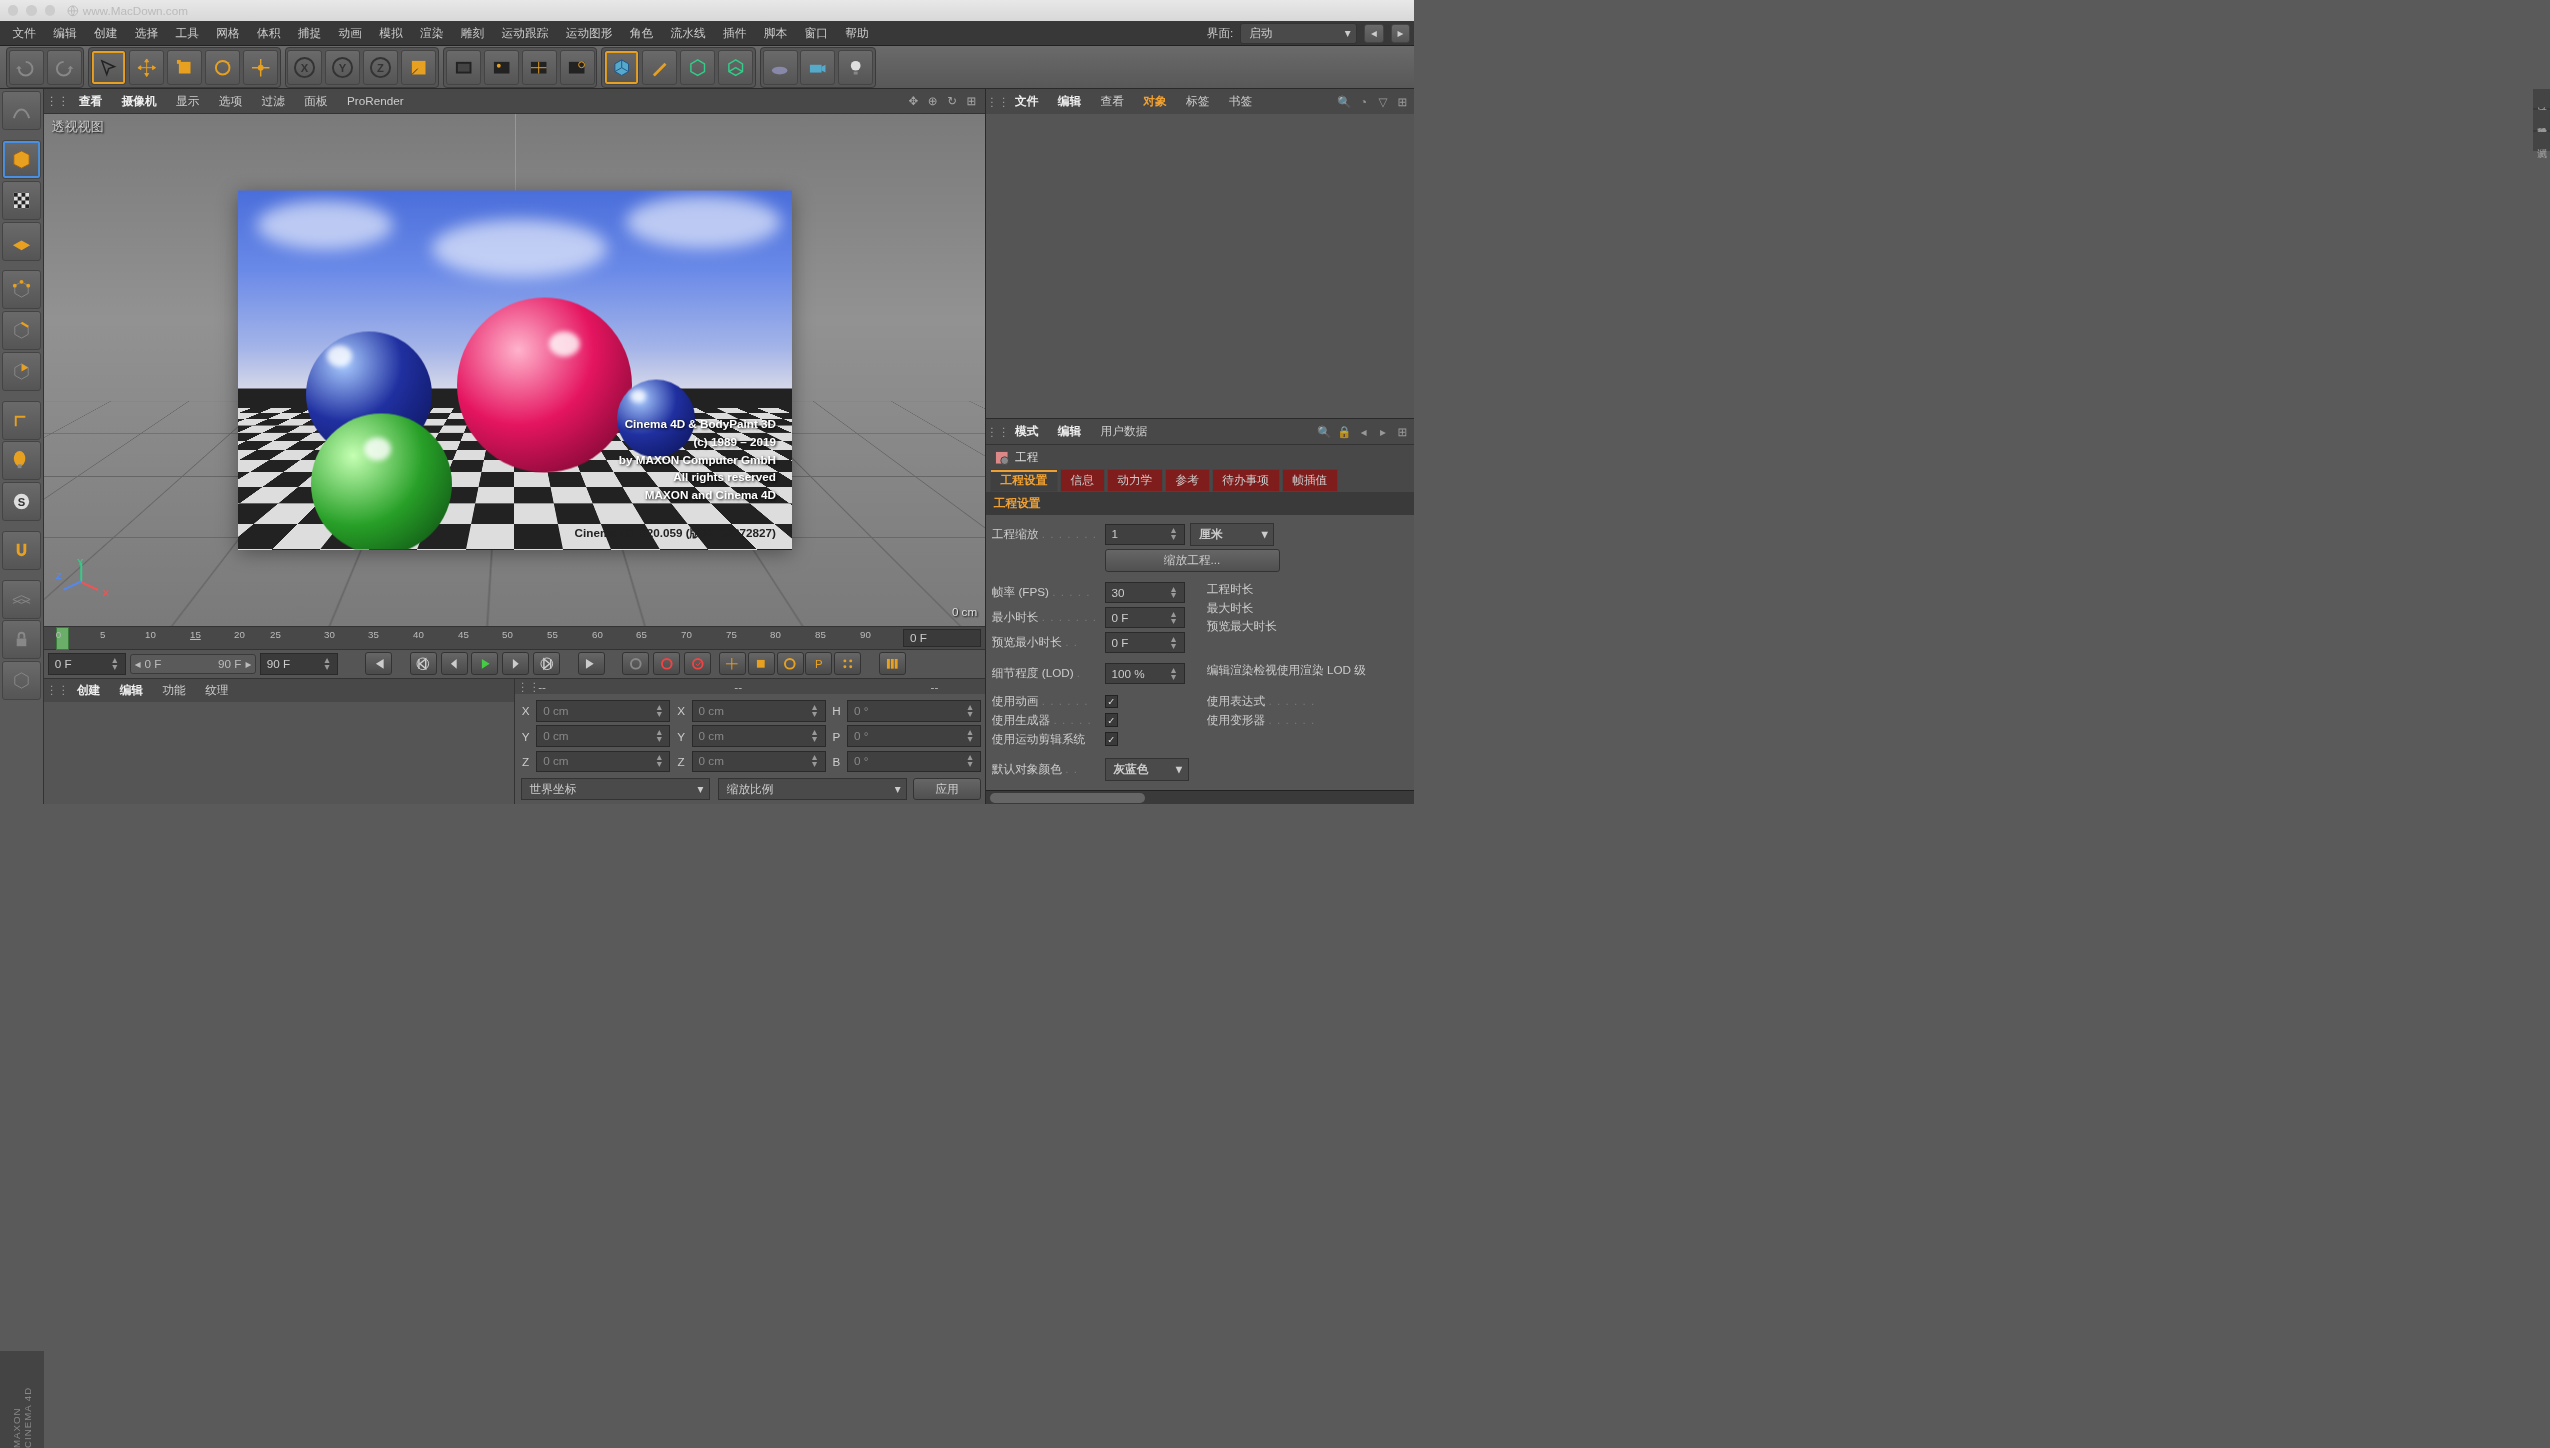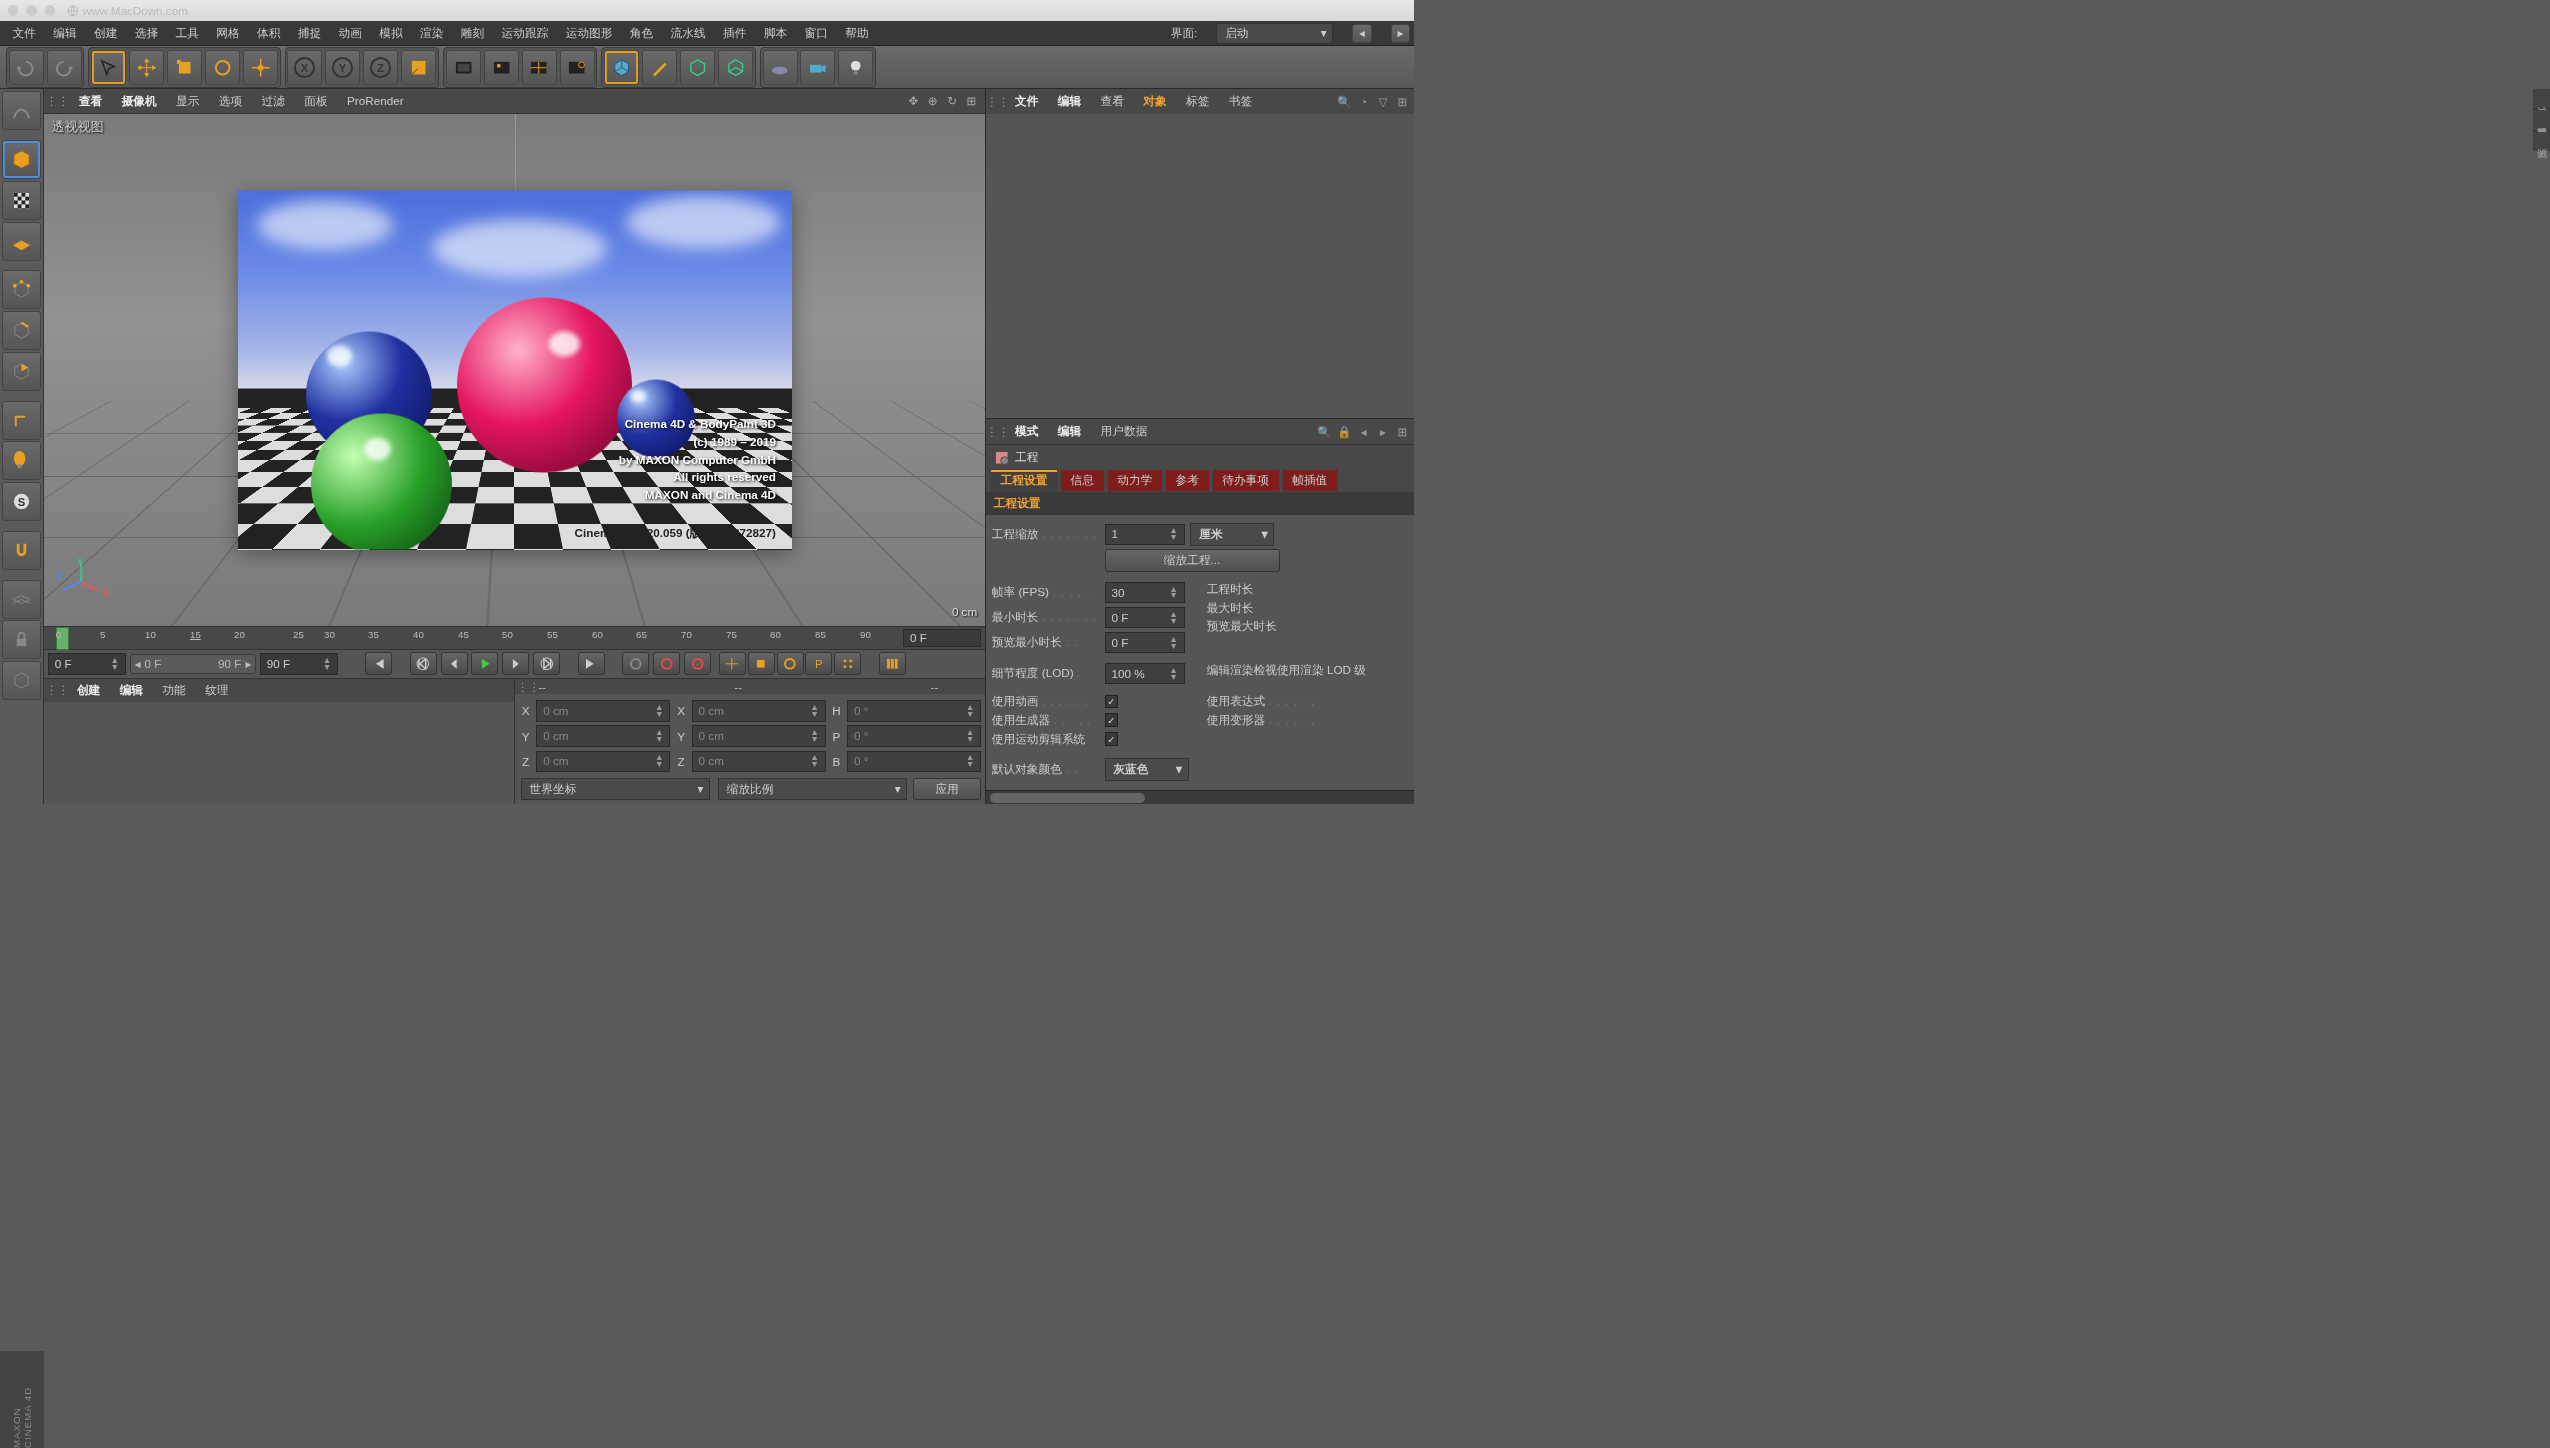--- a/index.html
+++ b/index.html
@@ -7,21 +7,21 @@
 
 .titlebar { height: 21.4px; background: linear-gradient(#e8e8e8, #d8d8d8); display: flex; align-items: center; padding: 0 7.8px; color: #555; }
 .traffic-lights { display: flex; gap: 7.8px; margin-right: 11.7px; }
 .tl { width: 10.7px; height: 10.7px; border-radius: 50%; background: #ccc; }
 .titlebar-title { flex: 1; text-align: center; font-size: 12.6px; color: #444; }
 .titlebar-right { color: #bbb; font-size: 10.7px; display:flex; align-items:center; gap:3.9px;}
 
 .menubar { height: 25px; background: #383838; display: flex; align-items: center; padding: 0 3.9px; border-bottom: 1px solid #222; }
 .menubar-item { padding: 3.9px 8.7px; color: #ccc; cursor: pointer; }
 .menubar-spacer { flex: 1; }
-.menubar-right { display: flex; align-items: center; gap: 19px; color: #ccc; }
+.menubar-right { display: flex; align-items: center; gap: 7px; color: #ccc; }
 .layout-select { background: #4a4a4a; border: 1px solid #333; color: #ccc; padding: 1.9px 19.4px 1.9px 7.8px; border-radius: 2.9px; position: relative; width: 117px;}
 .layout-select::after { content: "▾"; position: absolute; right: 5.8px; }
 
 .main-toolbar { height: 43px; background: linear-gradient(#6a6a6a, #585858); display: flex; align-items: center; padding: 0 5.8px; gap: 3.9px; border-bottom: 1px solid #2a2a2a; }
 .toolbar-group { display: flex; gap: 2.9px; background: #555; padding: 1.9px; border-radius: 3.9px; border: 1px solid #3a3a3a;}
 .tool-btn { width: 35px; height: 35px; background: linear-gradient(#6a6a6a,#555); border: 1px solid #444; border-radius: 2.9px; display: flex; align-items: center; justify-content: center; cursor: pointer; position: relative; }
 .tool-btn.active-yellow { box-shadow: 0 0 0 1.9px #e8a020 inset; }
 
 .content-row { display: flex; height: calc(100% - 21.4px - 25px - 43px); }
 
@@ -507,21 +507,21 @@
     </div>
 
     <div class="timeline-area">
       <div class="tl-marker"></div>
       <div class="tl-ruler" id="tl-ruler">
           <div class="tl-tick" style="left: 11.7px;">0</div>
           <div class="tl-tick" style="left: 56px;">5</div>
           <div class="tl-tick" style="left: 101px;">10</div>
           <div class="tl-tick" style="left: 146px; text-decoration: underline;">15</div>
           <div class="tl-tick" style="left: 190px;">20</div>
-          <div class="tl-tick" style="left: 249px;">25</div>
+          <div class="tl-tick" style="left: 226px;">25</div>
           <div class="tl-tick" style="left: 280px;">30</div>
           <div class="tl-tick" style="left: 324px;">35</div>
           <div class="tl-tick" style="left: 369px;">40</div>
           <div class="tl-tick" style="left: 414px;">45</div>
           <div class="tl-tick" style="left: 458px;">50</div>
           <div class="tl-tick" style="left: 503px;">55</div>
           <div class="tl-tick" style="left: 548px;">60</div>
           <div class="tl-tick" style="left: 592px;">65</div>
           <div class="tl-tick" style="left: 637px;">70</div>
           <div class="tl-tick" style="left: 682px;">75</div>

